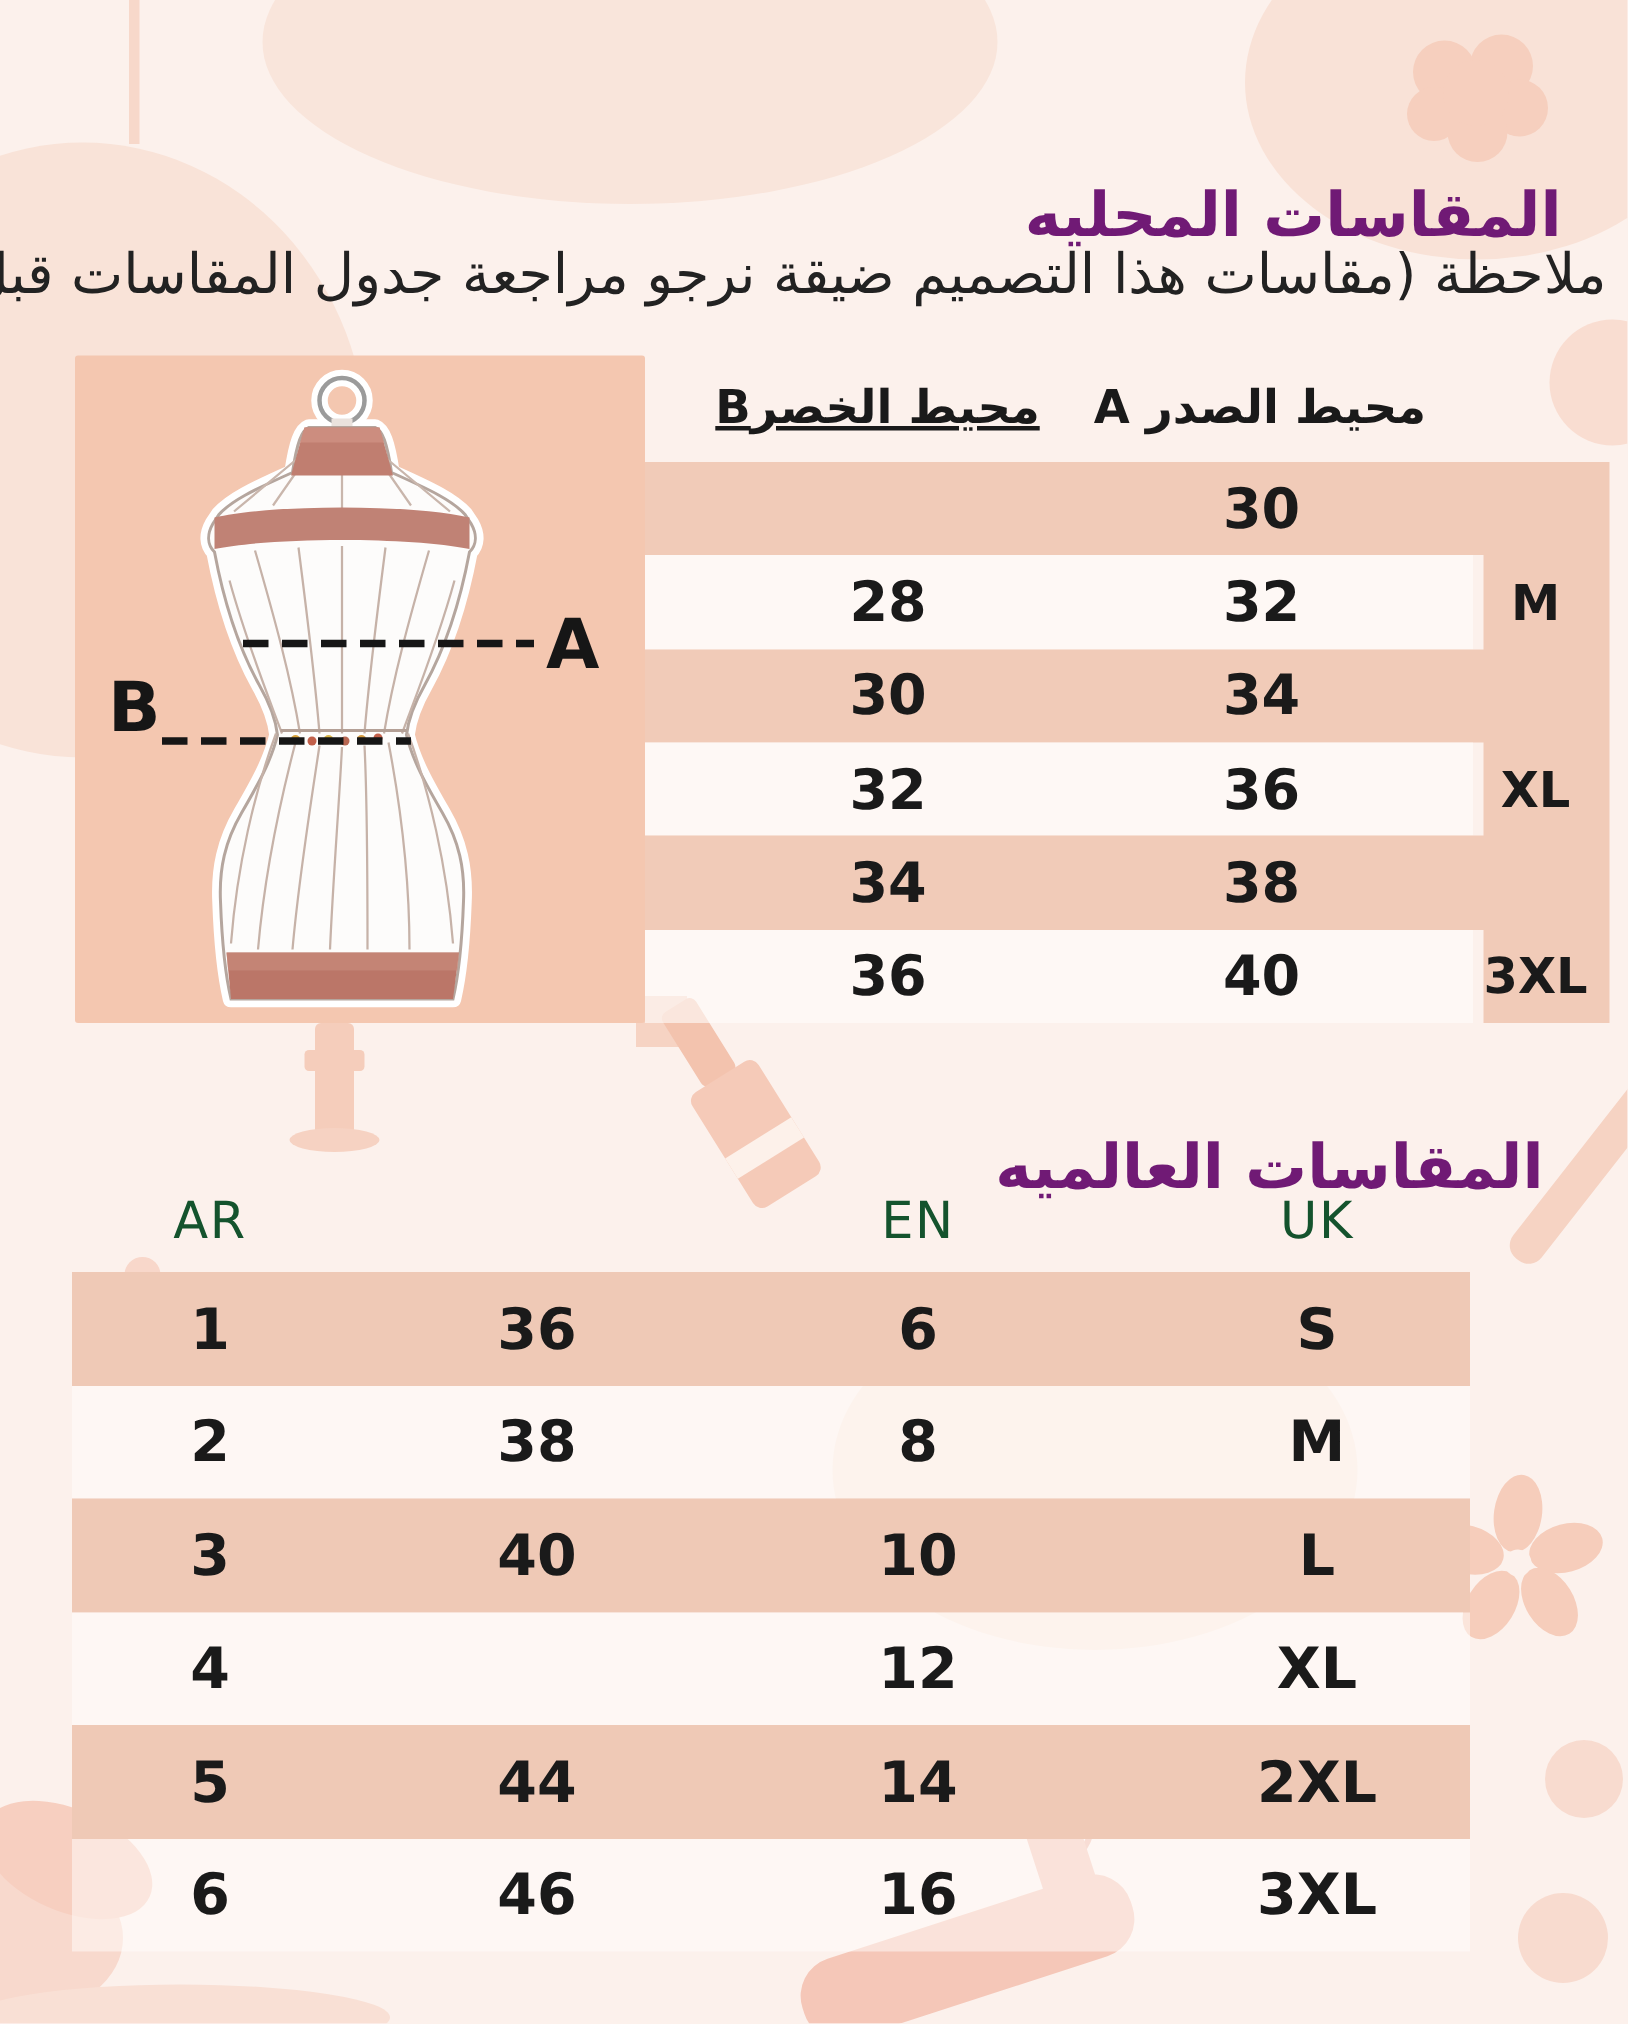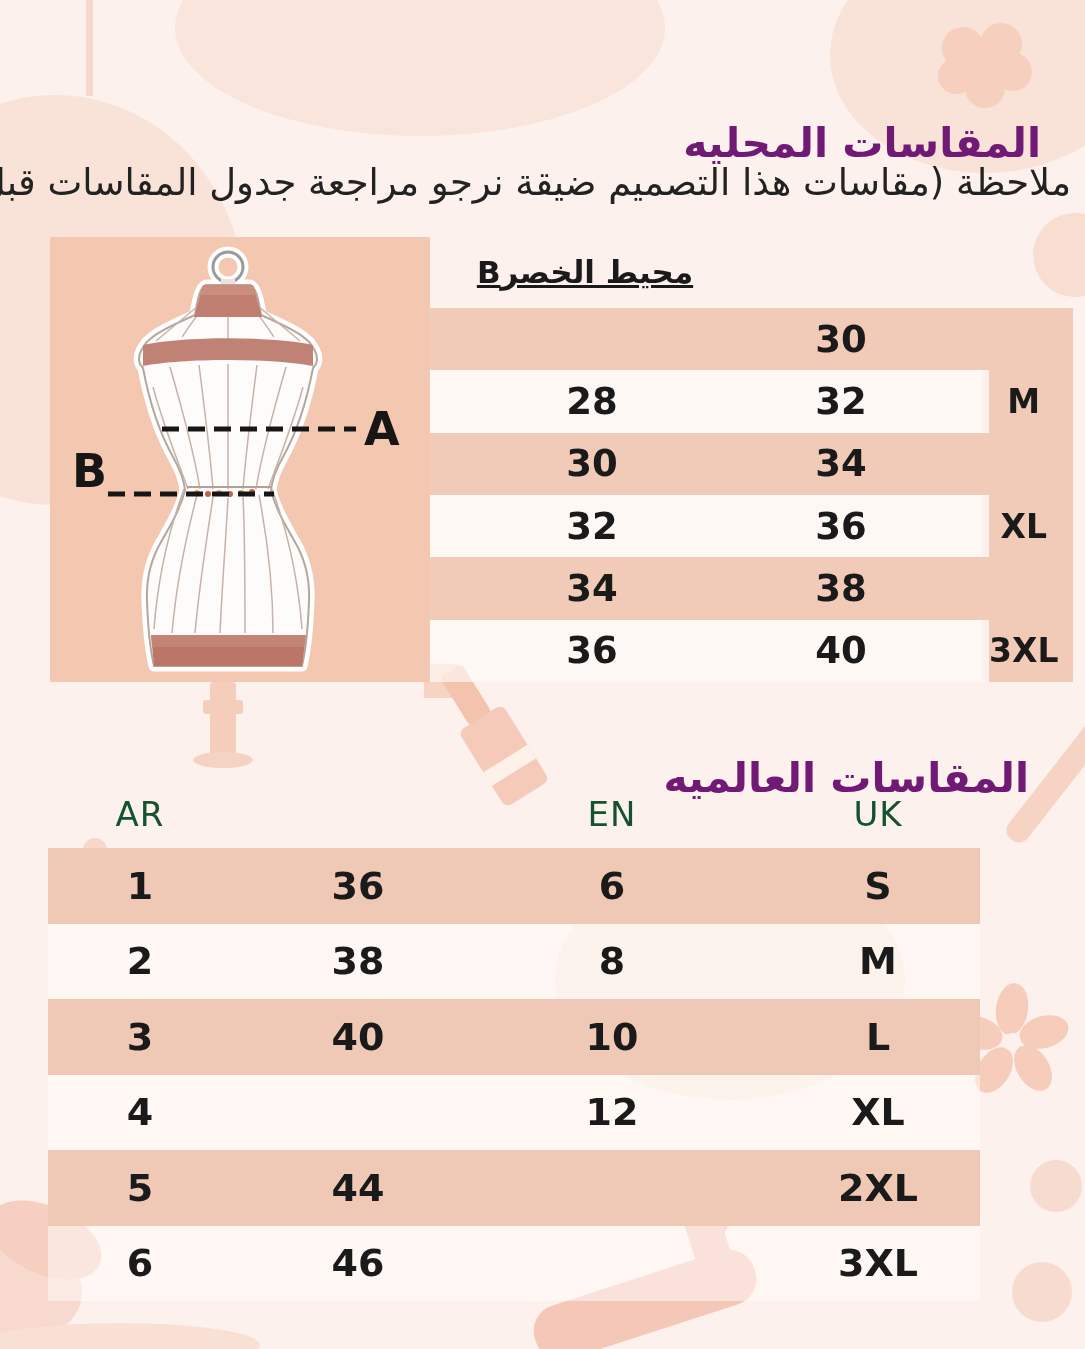--- a/index.html
+++ b/index.html
@@ -229,20 +229,21 @@
       <path d="M101,398 L256,398 L255,410 L102,410 Z" fill="#c98d7f" opacity="0.6"></path>
 
       <path d="M112,192 L306,192" stroke="#161616" stroke-width="5" stroke-dasharray="17 9" fill="none"></path>
       <text x="314" y="208" font-size="46" font-weight="bold" fill="#161616">A</text>
       <text x="22" y="250" font-size="46" font-weight="bold" fill="#161616">B</text>
       <path d="M58,257 L224,257" stroke="#161616" stroke-width="5" stroke-dasharray="17 9" fill="none"></path>
     </svg>
   </div>
 
   <div id="t1-head-waist" class="t1-header">محيط الخصرB</div>
+  <div id="t1-head-chest" class="t1-header">محيط الصدر A</div>
 
   <div id="t1-strip" class="content">
     <div class="sz">S</div>
     <div class="sz">M</div>
     <div class="sz">L</div>
     <div class="sz">XL</div>
     <div class="sz">2XL</div>
     <div class="sz">3XL</div>
   </div>
 
@@ -299,22 +300,24 @@
       <div class="t2-cell c-uk">L</div>
     </div>
     <div class="t2-row">
       <div class="t2-cell c-ar">4</div>
       <div class="t2-cell c-en">12</div>
       <div class="t2-cell c-uk">XL</div>
     </div>
     <div class="t2-row">
       <div class="t2-cell c-ar">5</div>
       <div class="t2-cell c-us">44</div>
+      <div class="t2-cell c-en">14</div>
       <div class="t2-cell c-uk">2XL</div>
     </div>
     <div class="t2-row">
       <div class="t2-cell c-ar">6</div>
       <div class="t2-cell c-us">46</div>
+      <div class="t2-cell c-en">16</div>
       <div class="t2-cell c-uk">3XL</div>
     </div>
   </div>
 
 </div>
 
 </body></html>

